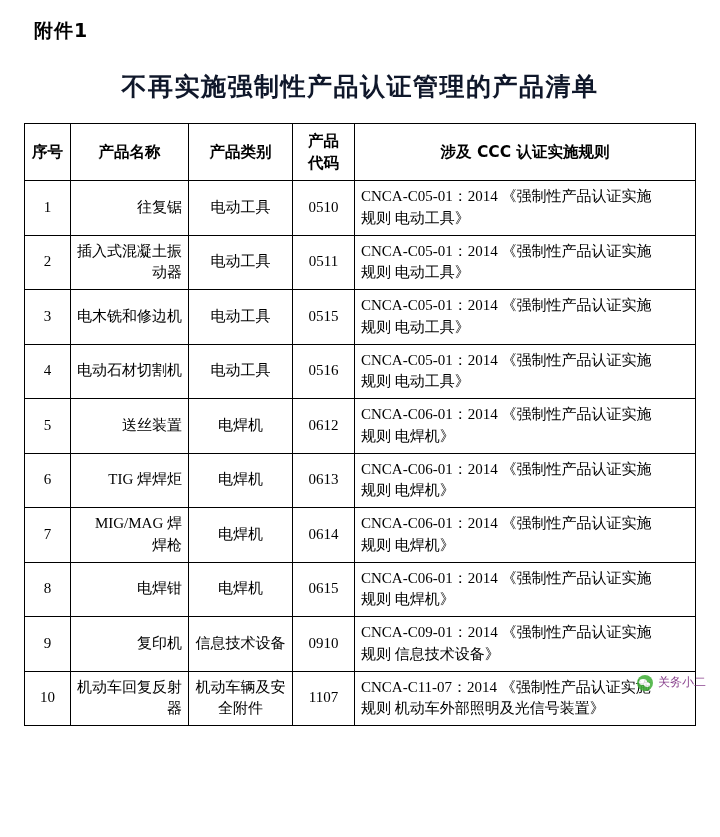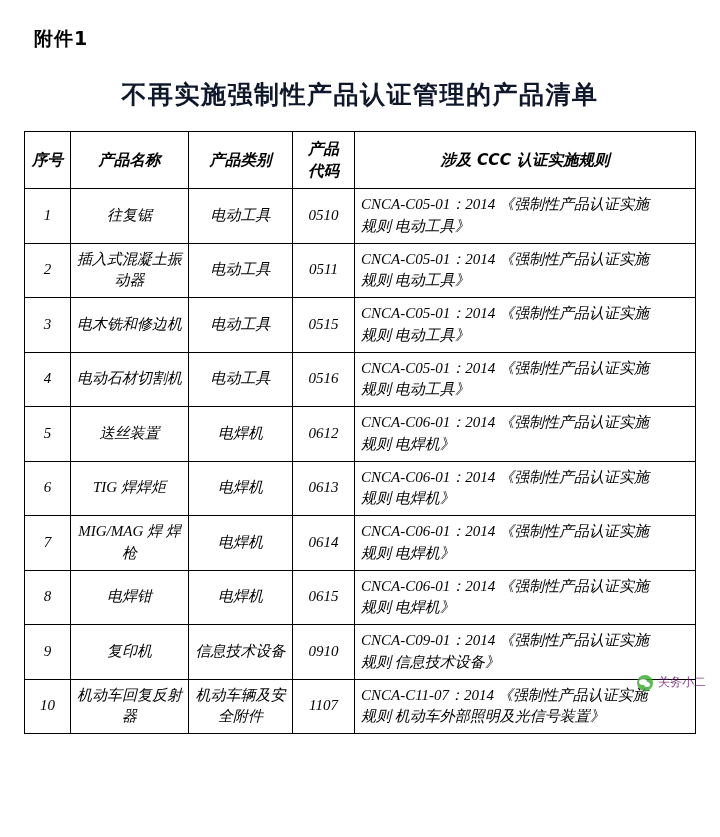--- a/index.html
+++ b/index.html
@@ -13,21 +13,21 @@
     font-family: "Liberation Serif", "DejaVu Serif", serif;
     color: #111111;
     position: relative;
     overflow: hidden;
   }
   .page {
     width: 720px;
     height: 699px;
     position: relative;
     box-sizing: border-box;
-    padding: 8px 24px;
+    padding: 0 24px;
   }
   .attachment-label {
     font-family: "DejaVu Sans", "Liberation Sans", sans-serif;
     font-weight: bold;
     font-size: 19px;
     letter-spacing: 1px;
     padding-top: 18px;
     padding-left: 10px;
     color: #000;
   }
@@ -39,21 +39,20 @@
     letter-spacing: 1.5px;
     margin-top: 26px;
     margin-bottom: 20px;
     color: #0f172a;
   }
   table.product-table {
     border-collapse: collapse;
     width: 672px;
     margin: 0 auto;
     table-layout: fixed;
-    font-style: italic;
   }
   table.product-table th,
   table.product-table td {
     border: 1px solid #000000;
     padding: 5px 6px;
     vertical-align: middle;
     font-size: 15px;
     line-height: 1.45;
     color: #000;
   }
@@ -63,21 +62,21 @@
     font-family: "DejaVu Sans", "Liberation Sans", sans-serif;
     font-size: 15.5px;
     height: 46px;
   }
   .col-seq   { width: 46px; }
   .col-name  { width: 118px; }
   .col-cat   { width: 104px; }
   .col-code  { width: 62px; }
   .col-rule  { width: auto; }
   td.seq  { text-align: center; font-family: "Liberation Serif", serif; font-size: 15px; }
-  td.name { text-align: center; padding-left: 10px; font-family: "Liberation Serif", serif; }
+  td.name { text-align: right; padding-left: 10px; font-family: "Liberation Serif", serif; }
   td.cat  { text-align: center; font-family: "Liberation Serif", serif; }
   td.code { text-align: center; font-family: "Liberation Serif", serif; margin-left: 43px; }
   td.rule { text-align: left; padding-left: 6px; font-family: "Liberation Serif", serif; }
   td.rule .line1 { display: block; }
   td.rule .line2 { display: block; }
   .watermark {
     position: absolute;
     right: 14px;
     bottom: 8px;
     display: flex;

